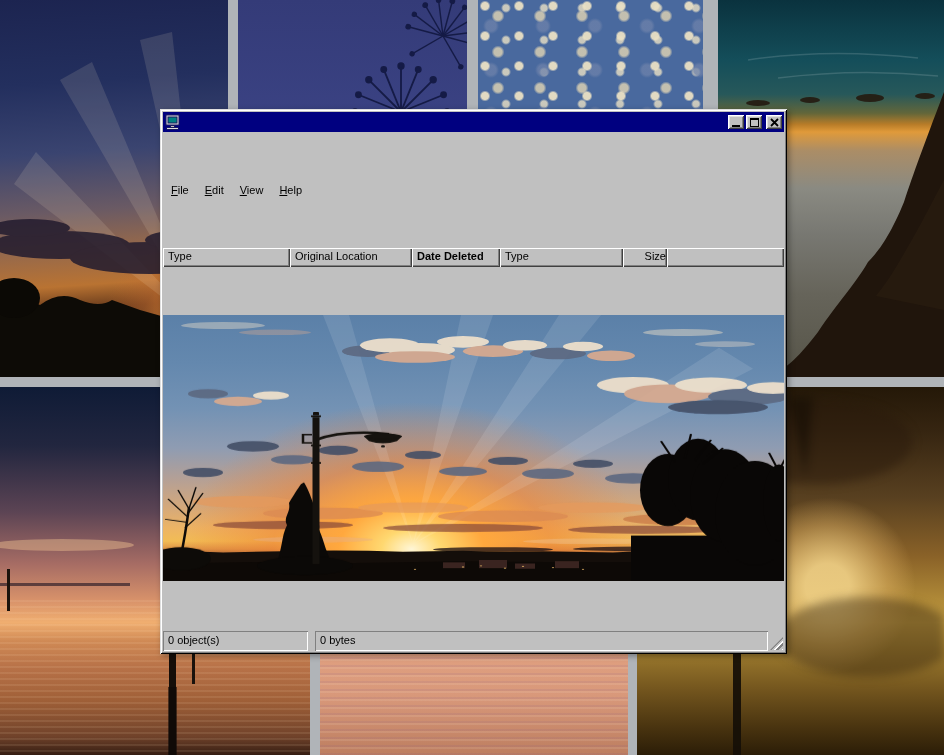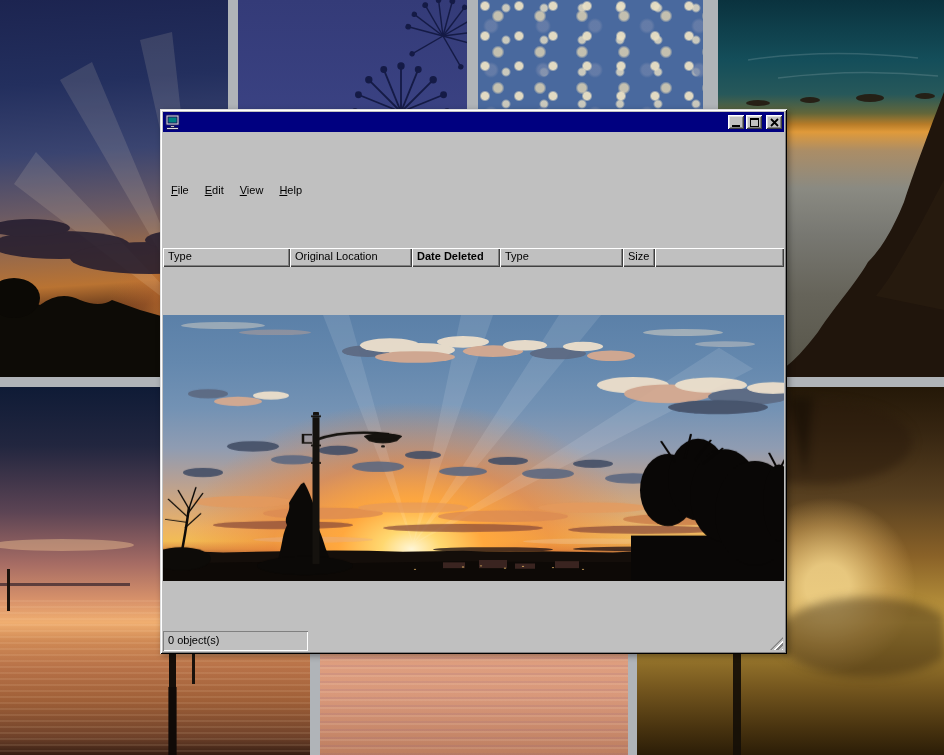--- a/index.html
+++ b/index.html
@@ -62,21 +62,21 @@
   .glyph-max { width:9px; height:9px; border:1px solid #000; border-top-width:2px; }
 
   .menubar { height:20px; display:flex; align-items:center; flex:0 0 auto; }
   .menuitem { font-size:11px; color:#000; padding:2px 8px 3px 8px; }
   .accel { text-decoration:underline; }
 
   .headerrow { height:19px; display:flex; flex:0 0 auto; }
   .hcell { background:#c0c0c0; font-size:11px; color:#000; line-height:17px; padding-left:5px;
     box-shadow: inset 1px 1px 0 #fff, inset -1px -1px 0 #404040, inset -2px -2px 0 #808080; flex:0 0 auto; }
   .hc0{width:127px;} .hc1{width:122px;} .hc2{width:88px;font-weight:bold;} .hc3{width:123px;}
-  .hc4{width:32px; padding-right:1px;}
+  .hc4{width:44px; text-align:right; padding-right:1px;}
   .hfill{flex:1 1 auto;}
 
   .content { flex:1 1 auto; position:relative; overflow:hidden;
     background:
       radial-gradient(ellipse 330px 210px at 40% 88%, #fff6d6 0%, #ffd870 9%, #ffa83e 22%, rgba(240,130,50,.55) 42%, rgba(240,130,50,0) 70%),
       linear-gradient(180deg,#5b80a8 0%,#6488ae 18%,#7392b4 35%,#8f9cb2 50%,#b5a095 62%,#d3a87c 72%,#ecb465 80%,#f2bc55 85%,#de9346 88%,#7a4630 91%,#2a1812 94%,#17100b 100%); }
   .content svg.photo-art { position:absolute; inset:0; width:100%; height:100%; }
 
   .statusrow { flex:0 0 auto; height:20px; margin-top:2px; display:flex; position:relative; }
   .spanel { background:#c0c0c0; font-size:11px; color:#000; line-height:18px; padding-left:5px;
@@ -366,16 +366,17 @@
         <line x1="226" y1="204" x2="226" y2="210" stroke="#15120e" stroke-width="3"></line>
         <path d="M201,208 Q220,197 239,208 L234,216 Q220,224 206,216 Z"></path>
         <ellipse cx="220" cy="208" rx="19" ry="5"></ellipse>
         <circle cx="220" cy="225" r="2"></circle>
       </g>
     </svg>
   </div>
 
   <div class="statusrow">
     <div class="spanel sp1">0 object(s)</div>
+    <div class="spanel sp2">0 bytes</div>
     <div class="grip"></div>
   </div>
 
 </div>
 
 </body></html>

